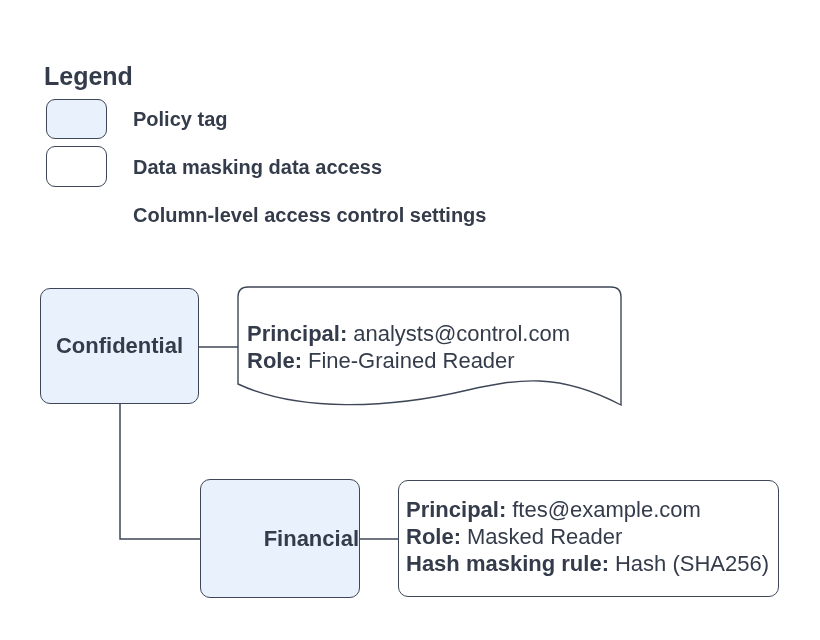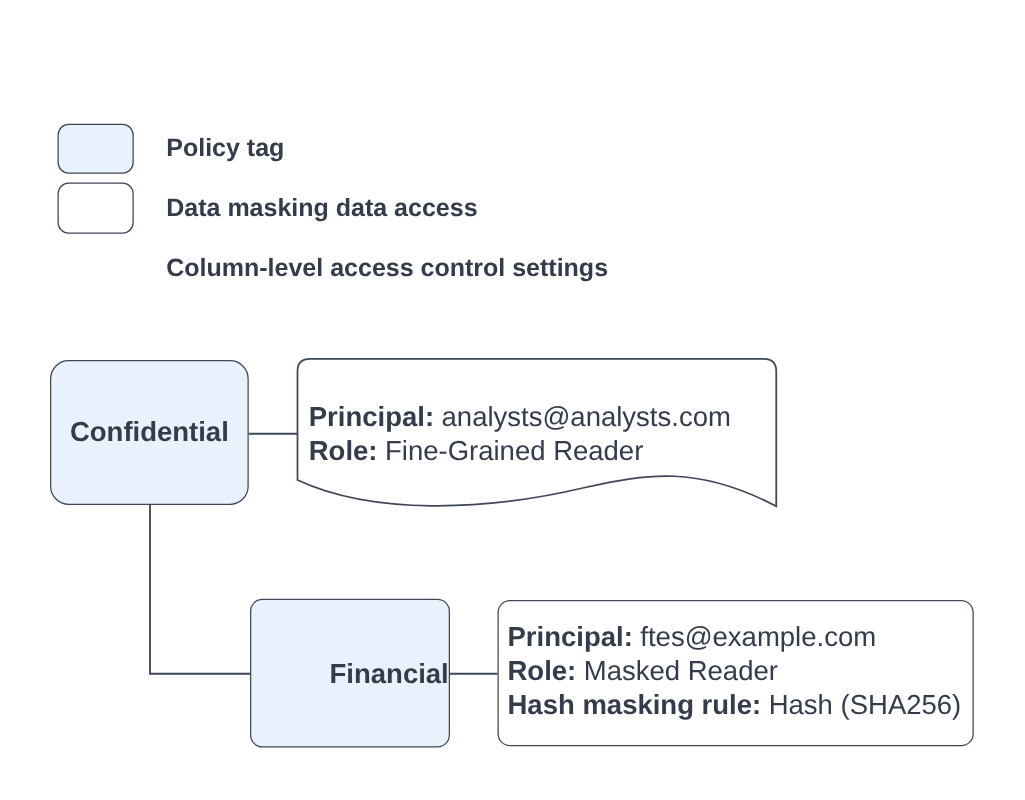--- a/index.html
+++ b/index.html
@@ -43,21 +43,21 @@
   }
 
   .node{
     position:absolute;
     background:var(--policy-tag-fill);
     border:1.4px solid var(--stroke);
     border-radius:10px;
     display:flex;align-items:center;justify-content:center;
     font-size:22px;font-weight:bold;
   }
-  .node-confidential{left:40px;top:288px;width:159px;height:116px;border-radius:15px;}
+  .node-confidential{left:40px;top:288px;width:159px;height:116px;}
   .node-financial{left:200px;top:479px;width:160px;height:119px;justify-content:flex-end;}
 
   .callout-rect{
     position:absolute;left:398px;top:480px;width:381px;height:117px;
     background:var(--shape-fill);
     border:1.4px solid var(--stroke);
     border-radius:10px;
   }
   .callout-text{
     position:absolute;
@@ -79,20 +79,21 @@
     <path class="conn" d="M120,404 L120,539 L200,539"></path>
 
     <path class="conn" d="M360,539 L398,539"></path>
 
     <path class="doc-shape" d="M248,287 L611,287 Q621,287 621,297 L621,405
              C558,372 518,379 468,390
              C388,409 298,412 238,384
              L238,297 Q238,287 248,287 Z"></path>
   </svg>
 
+  <div class="legend-title">Legend</div>
 
   <div class="swatch swatch-blue" style="top:99px;height:40px;"></div>
   <div class="legend-label" style="top:105px;">Policy tag</div>
 
   <div class="swatch swatch-white" style="top:146px;height:41px;"></div>
   <div class="legend-label" style="top:153px;">Data masking data access</div>
 
   <svg class="swatch-doc" style="top:193px;" width="64" height="48" viewBox="0 0 64 48">
     <path d="M9,1 L53,1 Q62,1 62,9 L62,40
              C53,35 47,36 39,40
@@ -106,21 +107,21 @@
   </div>
 
   <div class="node node-financial">
     <span>Financial</span>
   </div>
 
   <div class="callout-rect"></div>
 
   <div class="callout-text callout-text-top">
     <div class="kv">
-      <span class="kv-key">Principal:</span><span>analysts@analysts.com</span>
+      <span class="kv-key">Principal:</span><span>analysts@control.com</span>
     </div>
     <div class="kv">
       <span class="kv-key">Role:</span><span>Fine-Grained Reader</span>
     </div>
   </div>
 
   <div class="callout-text callout-text-bottom">
     <div class="kv">
       <span class="kv-key">Principal:</span><span>ftes@example.com</span>
     </div>

